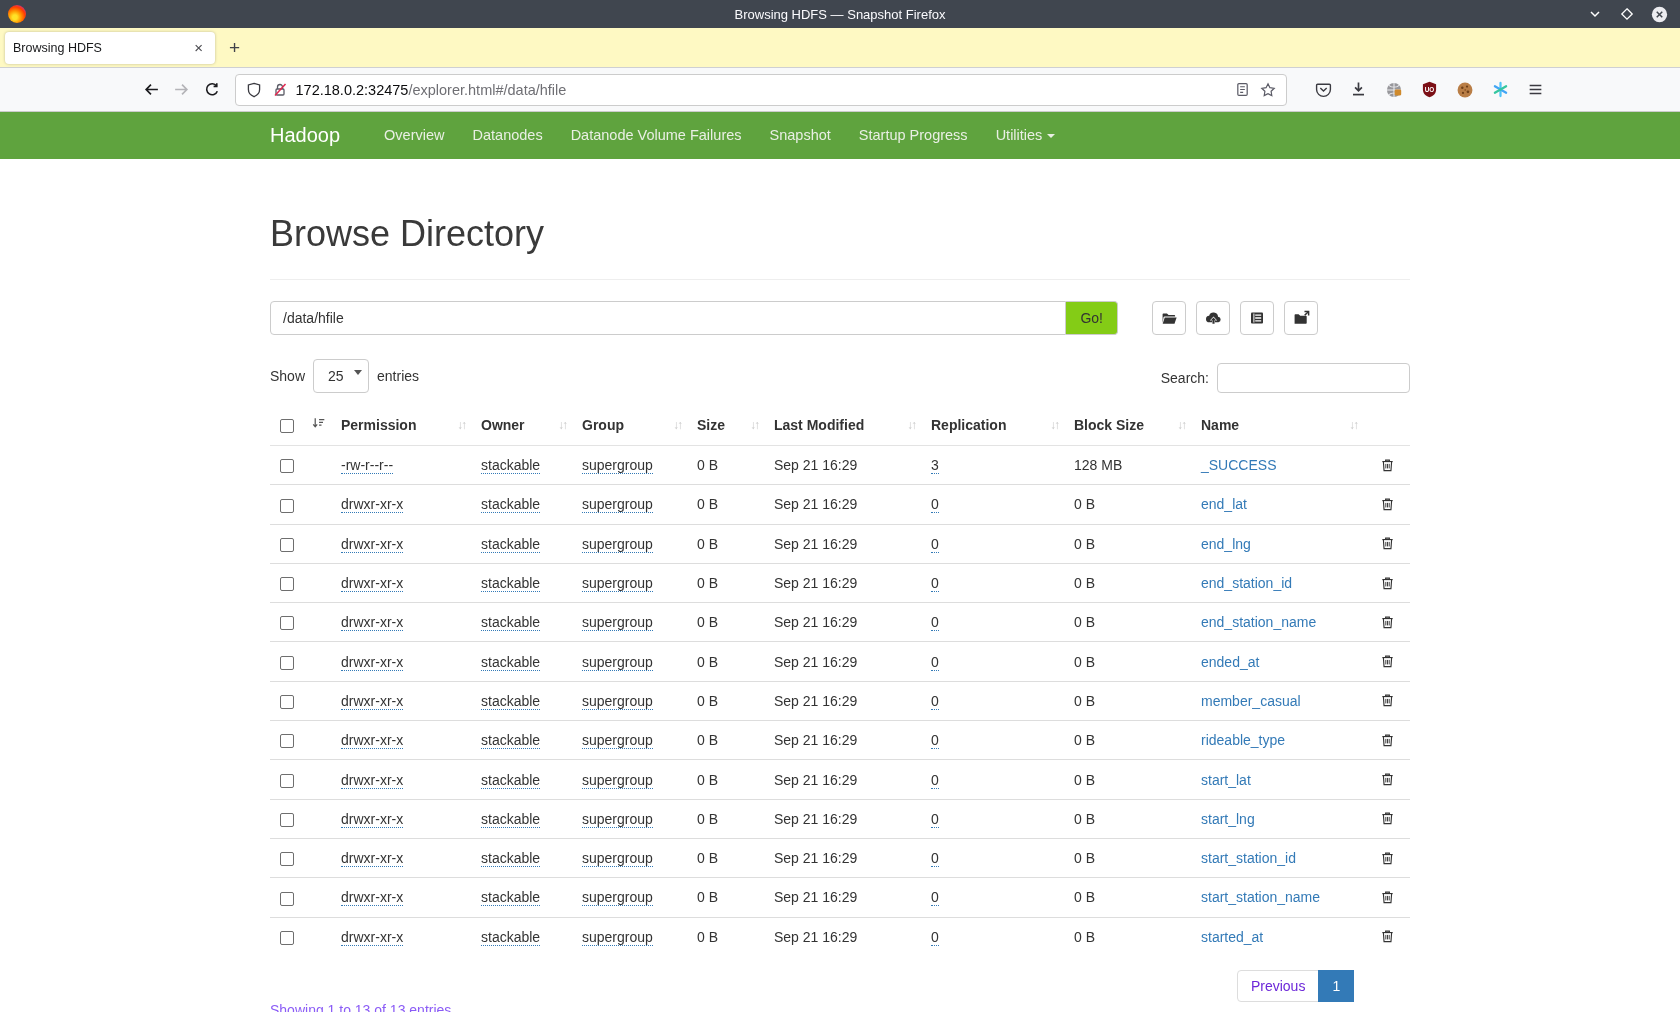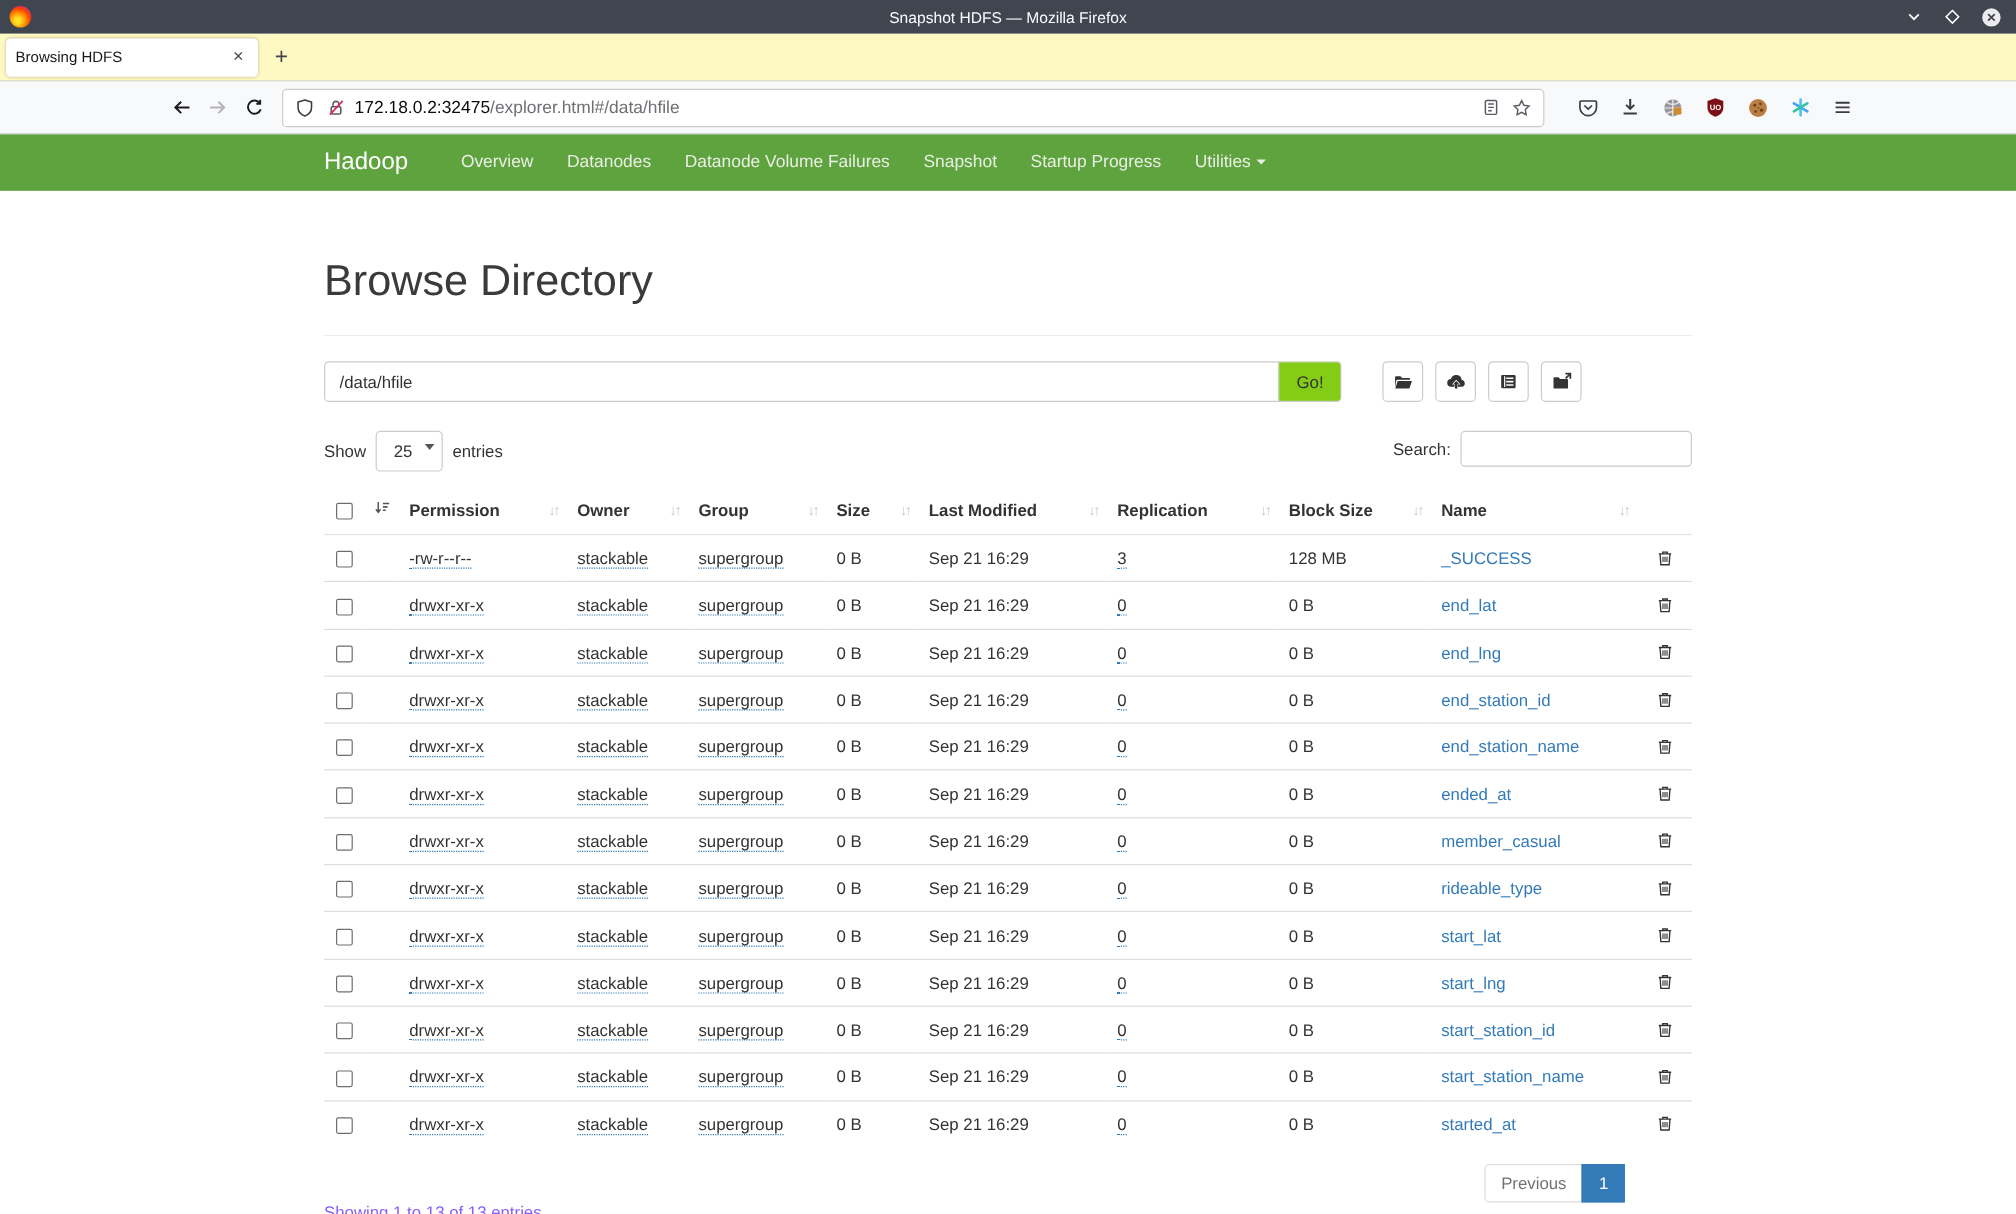--- a/index.html
+++ b/index.html
@@ -50,21 +50,21 @@
   .path-row { margin-top:21px; display:flex; align-items:flex-start; }
   .input-group { width:848px; display:flex; }
   .path-input { flex:1; height:34px; border:1px solid #ccc; border-radius:4px 0 0 4px;
                 padding:6px 12px; font-size:14px; color:#333; font-family:inherit; }
   .go-btn { height:34px; padding:6px 14px; font-size:14px; color:#333; background:#84cc16;
             border:1px solid #ccc; border-left:none; border-radius:0 4px 4px 0; font-family:inherit; }
   .btn-toolbar { margin-left:34px; display:flex; gap:10px; }
   .icon-btn { width:34px; height:34px; background:#fff; border:1px solid #ccc; border-radius:4px;
               display:flex; align-items:center; justify-content:center; color:#333; }
 
-  .controls-row { margin-top:24px; display:flex; align-items:flex-start; justify-content:space-between; font-size:14px; }
+  .controls-row { margin-top:24px; display:flex; align-items:flex-end; justify-content:space-between; font-size:14px; }
   .show-wrap { display:flex; align-items:center; gap:8px; }
   .select-wrap { position:relative; }
   .len-select { width:56px; height:34px; border:1px solid #ccc; border-radius:4px; background:#fff;
                 font-size:14px; color:#333; padding:0 0 0 14px; appearance:none; -webkit-appearance:none; font-family:inherit; }
   .select-wrap .chev { position:absolute; right:7px; top:11px; width:0; height:0; pointer-events:none;
                 border-left:4px solid transparent; border-right:4px solid transparent; border-top:5px solid #555; }
   .search-wrap { display:flex; align-items:center; gap:8px; }
   .search-input { width:193px; height:30px; border:1px solid #ccc; border-radius:4px; padding:4px 8px;
                   font-size:14px; font-family:inherit; }
 
@@ -77,31 +77,31 @@
   .editable { border-bottom:1px dotted #337ab7; cursor:pointer; }
   .name-link { color:#337ab7; text-decoration:none; }
   .trash-btn { background:none; border:none; color:#333; display:flex; margin:0 auto; }
   input[type=checkbox] { appearance:none; -webkit-appearance:none; width:14px; height:14px;
                          border:1.5px solid #6e6e6e; border-radius:2px; background:#fff; vertical-align:middle; }
 
   .footer-row { margin-top:14px; display:flex; align-items:center; justify-content:space-between; }
   .info-text { font-size:14px; color:#8b5cf6; }
   .pagination { display:flex; list-style:none; }
   .pagination li > span, .pagination li > a { display:block; padding:7px 13px; font-size:14px; border:1px solid #ddd;
-                 margin-left:-1px; color:#737373; background:#fff; text-decoration:none; }
+                 margin-left:-1px; color:#6d28d9; background:#fff; text-decoration:none; }
   .pagination li:first-child > span { border-radius:4px 0 0 4px; margin-left:0; }
   .pagination li:last-child > span { border-radius:0 4px 4px 0;margin-top:48px; }
   .pagination li.active > a { background:#337ab7; border-color:#337ab7; color:#fff; }
 </style>
 </head>
 <body>
 
 <div class="titlebar">
   <div class="fx-logo"></div>
-  <div class="win-title">Snapshot HDFS — Mozilla Firefox</div>
+  <div class="win-title">Browsing HDFS — Snapshot Firefox</div>
   <div class="win-controls">
     <svg width="16" height="16" viewBox="0 0 16 16">
         <path d="M4 6l4 4 4-4" stroke="#fff" stroke-width="1.5" fill="none"></path>
       </svg>
     <svg width="16" height="16" viewBox="0 0 16 16">
         <path d="M8 2.8l5.2 5.2L8 13.2 2.8 8z" fill="none" stroke="#fff" stroke-width="1.3"></path>
       </svg>
     <svg width="17" height="17" viewBox="0 0 16 16">
         <circle cx="8" cy="8" r="7.2" fill="#ececf0"></circle>
         <path d="M5.4 5.4l5.2 5.2M10.6 5.4 5.4 10.6" stroke="#42474f" stroke-width="1.4"></path>

